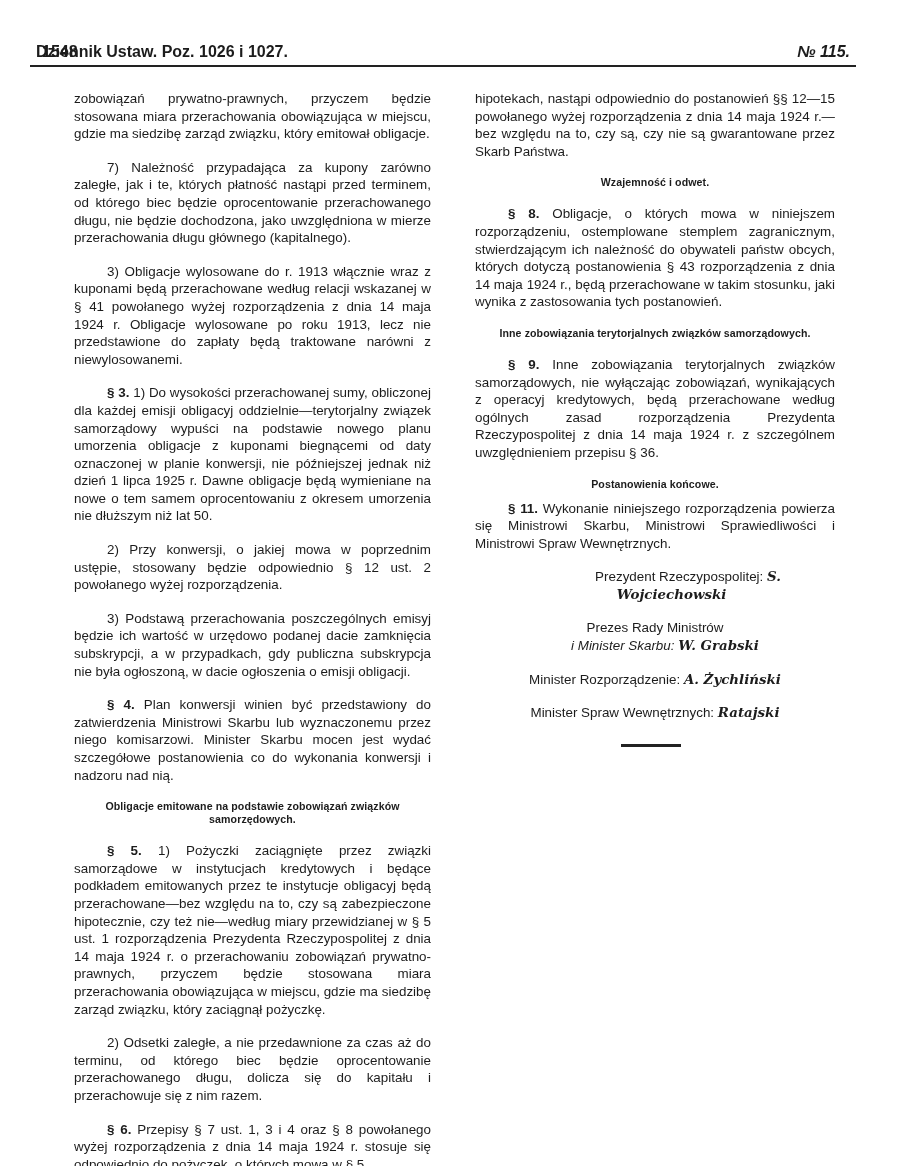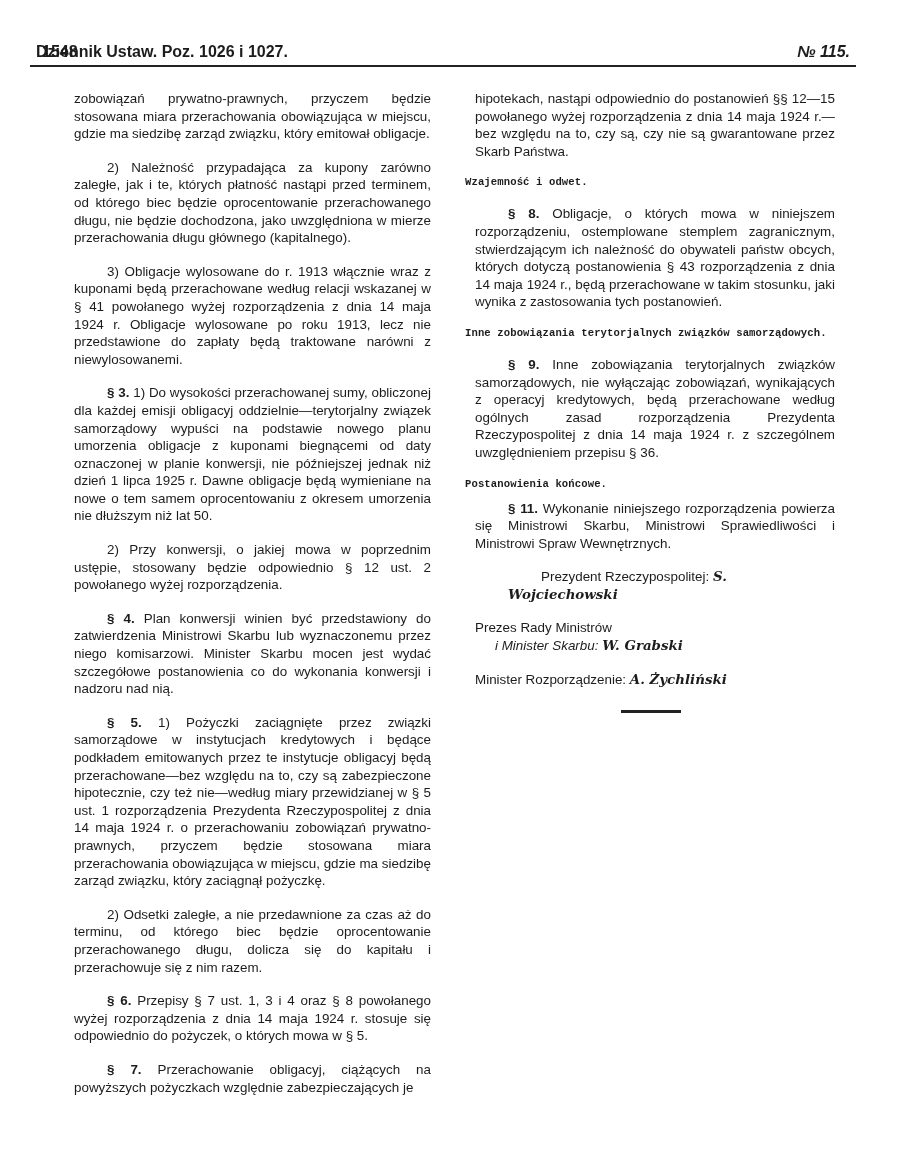--- a/index.html
+++ b/index.html
@@ -22,52 +22,54 @@
     position: absolute; top: 74px;
     font-family: "Liberation Sans", sans-serif;
     font-size: 13.4px; line-height: 17.6px; text-align: justify;
   }
   .col.left { left: 58px; width: 389px; }
   .col.right { left: 459px; width: 392px; }
   .col p { margin: 16px; }
   .col p.ind { text-indent: 33px; }
   .col p.gap { margin-top: 8px; }
   .head {
-    text-align: left; font-family: Liberation Mono, monospace;
+    text-align: center; font-family: Liberation Sans, sans-serif;
     font-size: 10.6px; font-weight: bold; line-height: 13px; margin: 9px 6px 9px 6px;
     letter-spacing: 0.1px;
   }
   .sec { font-weight: bold; }
-  .sig { text-align: left; margin: 0; }
+  .sig { text-align: center; margin: 0; }
   .sig.gap { margin-top: 7px; }
   .sig .name { font-family: "DejaVu Serif", serif; font-style: italic; font-weight: bold; }
   .sig.ind { padding-left: 33px; }
   .sig .ind2 { padding-left: 20px; font-style: italic; }
   .end-rule { width: 60px; height: 3px; background: #222; margin: 22px 0 0 162px; }
 </style>
 </head>
 <body>
 
 <div class="header">
   <span class="pg">1548</span>
   <span class="title">Dziennik Ustaw. Poz. 1026 i 1027.</span>
   <span class="num">№ 115.</span>
 </div>
 <div class="header-rule"></div>
 
 <div class="col left">
   <p>zobowiązań prywatno-prawnych, przyczem będzie stosowana miara przerachowania obowiązująca w miejscu, gdzie ma siedzibę zarząd związku, który emitował obligacje.</p>
-  <p class="ind">2) Należność przypadająca za kupony zarówno zaległe, jak i te, których płatność nastąpi przed terminem, od którego biec będzie oprocentowanie przerachowanego długu, nie będzie dochodzona, jako uwzględniona w mierze przerachowania długu głównego (kapitalnego).</p>
+  <p class="ind">7) Należność przypadająca za kupony zarówno zaległe, jak i te, których płatność nastąpi przed terminem, od którego biec będzie oprocentowanie przerachowanego długu, nie będzie dochodzona, jako uwzględniona w mierze przerachowania długu głównego (kapitalnego).</p>
   <p class="ind">3) Obligacje wylosowane do r. 1913 włącznie wraz z kuponami będą przerachowane według relacji wskazanej w § 41 powołanego wyżej rozporządzenia z dnia 14 maja 1924 r. Obligacje wylosowane po roku 1913, lecz nie przedstawione do zapłaty będą traktowane narówni z niewylosowanemi.</p>
 
   <p class="ind gap"><span class="sec">§ 3.</span><span> 1) Do wysokości przerachowanej sumy, obliczonej dla każdej emisji obligacyj oddzielnie—terytorjalny związek samorządowy wypuści na podstawie nowego planu umorzenia obligacje z kuponami biegnącemi od daty oznaczonej w planie konwersji, nie późniejszej jednak niż dzień 1 lipca 1925 r. Dawne obligacje będą wymieniane na nowe o tem samem oprocentowaniu z okresem umorzenia nie dłuższym niż lat 50.</span></p>
   <p class="ind">2) Przy konwersji, o jakiej mowa w poprzednim ustępie, stosowany będzie odpowiednio § 12 ust. 2 powołanego wyżej rozporządzenia.</p>
+  <p class="ind">3) Podstawą przerachowania poszczególnych emisyj będzie ich wartość w urzędowo podanej dacie zamknięcia subskrypcji, a w przypadkach, gdy publiczna subskrypcja nie była ogłoszoną, w dacie ogłoszenia o emisji obligacji.</p>
 
   <p class="ind gap"><span class="sec">§ 4.</span><span> Plan konwersji winien być przedstawiony do zatwierdzenia Ministrowi Skarbu lub wyznaczonemu przez niego komisarzowi. Minister Skarbu mocen jest wydać szczegółowe postanowienia co do wykonania konwersji i nadzoru nad nią.</span></p>
 
+  <div class="head">Obligacje emitowane na podstawie zobowiązań związków samorzędowych.</div>
 
   <p class="ind"><span class="sec">§ 5.</span><span> 1) Pożyczki zaciągnięte przez związki samorządowe w instytucjach kredytowych i będące podkładem emitowanych przez te instytucje obligacyj będą przerachowane—bez względu na to, czy są zabezpieczone hipotecznie, czy też nie—według miary przewidzianej w § 5 ust. 1 rozporządzenia Prezydenta Rzeczypospolitej z dnia 14 maja 1924 r. o przerachowaniu zobowiązań prywatno-prawnych, przyczem będzie stosowana miara przerachowania obowiązująca w miejscu, gdzie ma siedzibę zarząd związku, który zaciągnął pożyczkę.</span></p>
   <p class="ind">2) Odsetki zaległe, a nie przedawnione za czas aż do terminu, od którego biec będzie oprocentowanie przerachowanego długu, dolicza się do kapitału i przerachowuje się z nim razem.</p>
 
   <p class="ind gap"><span class="sec">§ 6.</span><span> Przepisy § 7 ust. 1, 3 i 4 oraz § 8 powołanego wyżej rozporządzenia z dnia 14 maja 1924 r. stosuje się odpowiednio do pożyczek, o których mowa w § 5.</span></p>
 
   <p class="ind gap"><span class="sec">§ 7.</span><span> Przerachowanie obligacyj, ciążących na powyższych pożyczkach względnie zabezpieczających je</span></p>
 </div>
 
 <div class="col right">
@@ -78,15 +80,16 @@
 
   <div class="head">Inne zobowiązania terytorjalnych związków samorządowych.</div>
   <p class="ind"><span class="sec">§ 9.</span><span> Inne zobowiązania terytorjalnych związków samorządowych, nie wyłączając zobowiązań, wynikających z operacyj kredytowych, będą przerachowane według ogólnych zasad rozporządzenia Prezydenta Rzeczypospolitej z dnia 14 maja 1924 r. z szczególnem uwzględnieniem przepisu § 36.</span></p>
 
   <div class="head">Postanowienia końcowe.</div>
   <p class="ind gap"><span class="sec">§ 11.</span><span> Wykonanie niniejszego rozporządzenia powierza się Ministrowi Skarbu, Ministrowi Sprawiedliwości i Ministrowi Spraw Wewnętrznych.</span></p>
 
   <p class="sig ind gap" style="margin-top:12px"><span>Prezydent Rzeczypospolitej: </span><span class="name">S. Wojciechowski</span></p>
   <p class="sig gap"><span>Prezes Rady Ministrów</span><br><span class="ind2">i Minister Skarbu: </span><span class="name">W. Grabski</span></p>
   <p class="sig gap"><span>Minister Rozporządzenie: </span><span class="name">A. Żychliński</span></p>
+  <p class="sig gap"><span>Minister Spraw Wewnętrznych: </span><span class="name">Ratajski</span></p>
 
   <div class="end-rule"></div>
 </div>
 
 </body></html>

